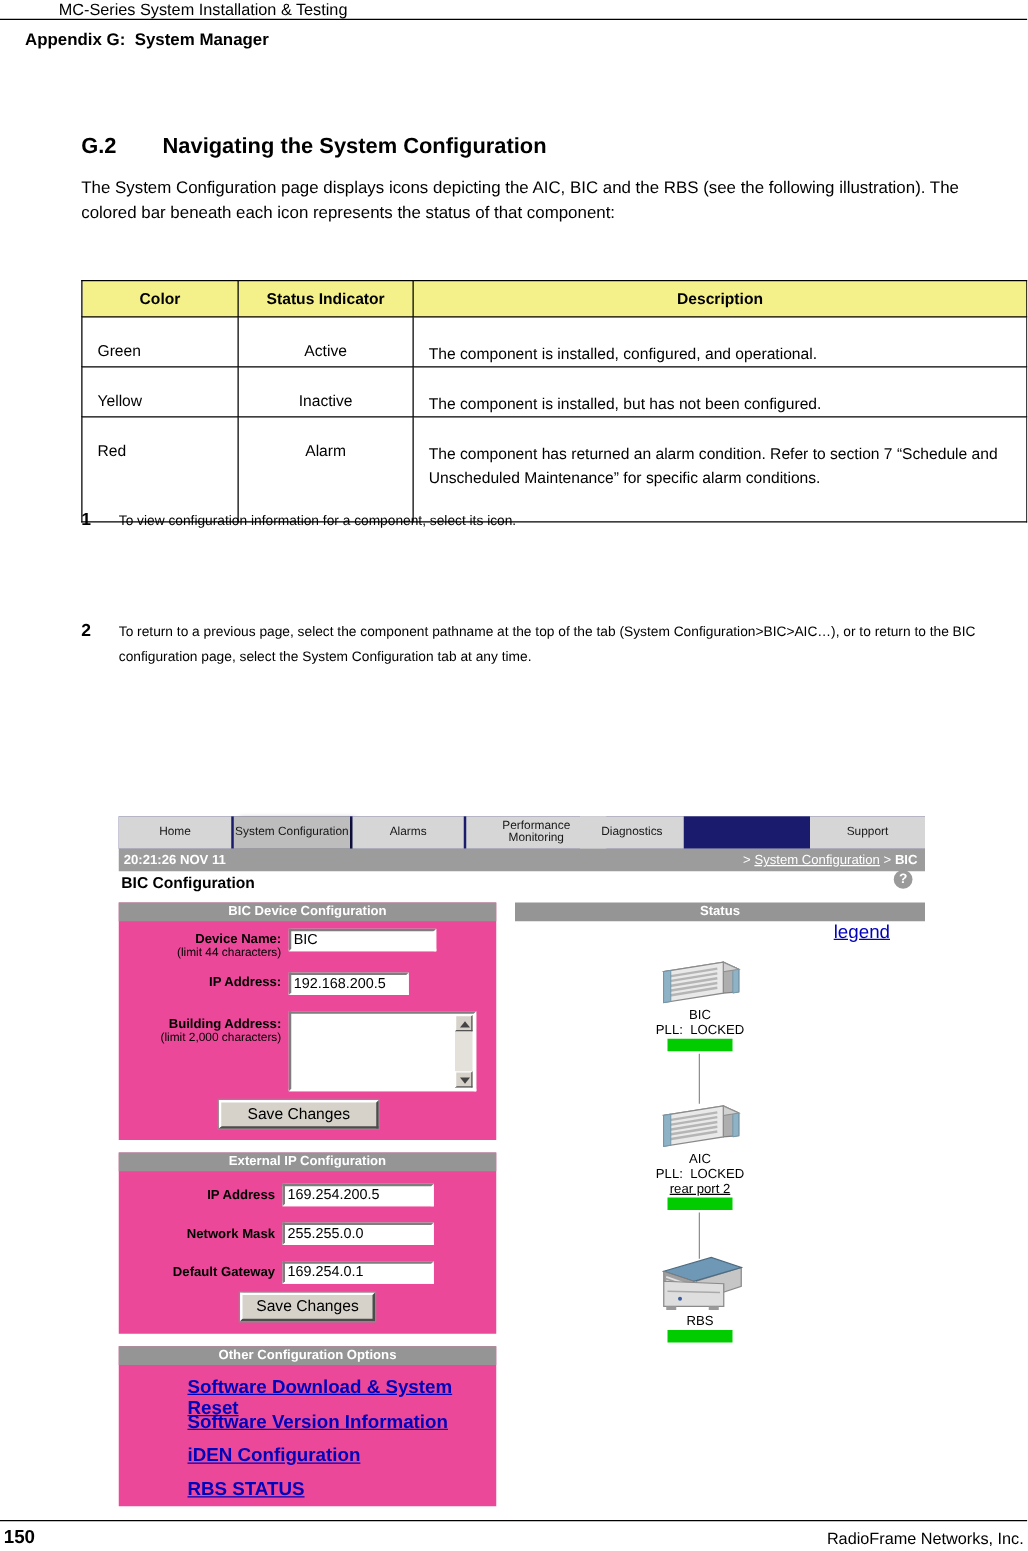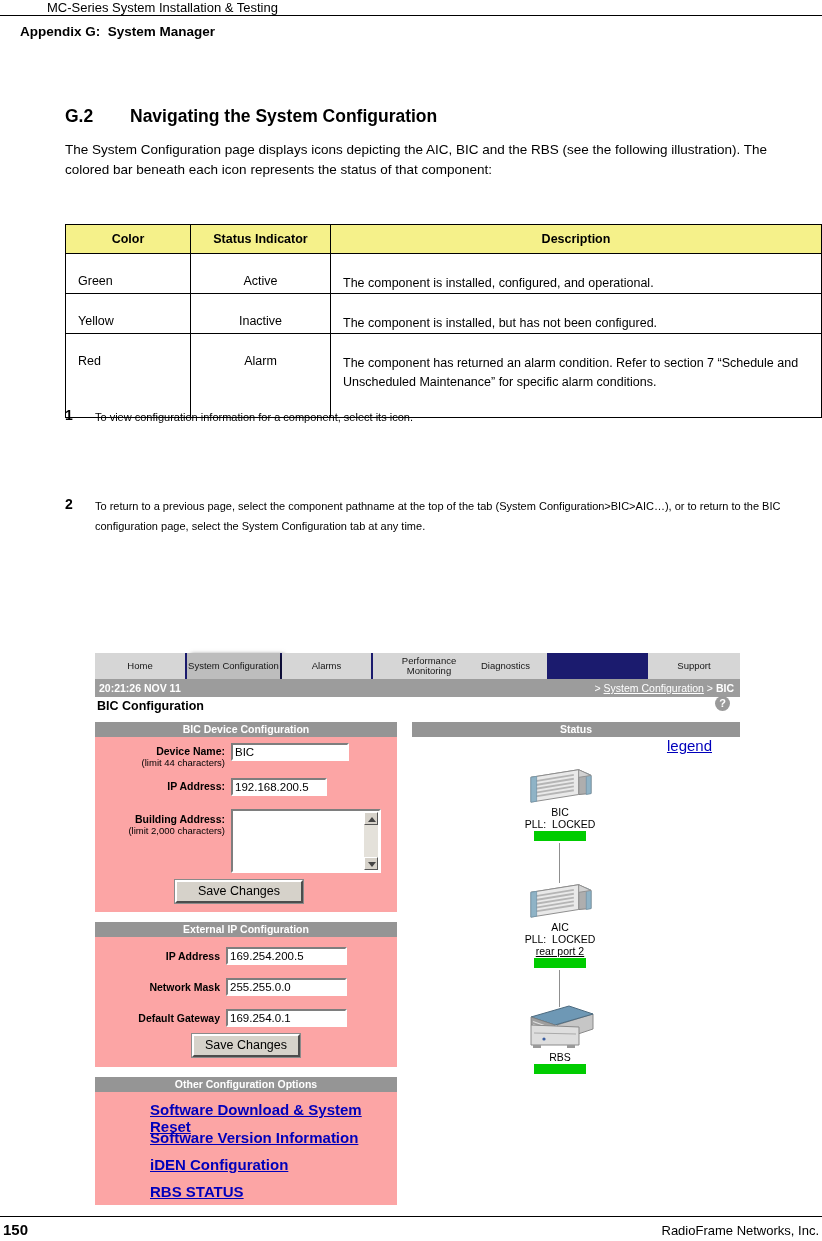--- a/index.html
+++ b/index.html
@@ -57,21 +57,21 @@
   .sm-crumbs { position:absolute; right:6px; top:0; }
   .sm-crumbs .lnk { text-decoration:underline; }
   .sm-crumbs .cur { font-weight:bold; }
 
   .shot-title { left:2px; top:124px; font-size:12.5px; font-weight:bold; }
   .help-badge { left:620px; top:121px; width:15px; height:15px; border-radius:50%; background:#9a9a9a;
                 color:#fff; font-size:11px; font-weight:bold; text-align:center; line-height:15px; }
 
   .panel-hdr { position:absolute; left:0; top:0; right:0; height:15px; background:#959595; color:#fff;
                font-weight:bold; font-size:10.5px; text-align:center; line-height:15px; }
-  .panel { background:#fca5a5; }
+  .panel { background:#ec4899; }
   .flabel { position:absolute; text-align:right; font-weight:bold; font-size:10.5px; }
   .fnote  { position:absolute; text-align:right; font-size:9.5px; }
   .tin { position:absolute; height:18px; border:2px solid; border-color:#7e7e7e #fff #fff #7e7e7e;
          background:#fff; font-family:"Liberation Sans",sans-serif; font-size:11.5px; padding:0 2px; color:#000; }
   .ta  { position:absolute; border:2px solid; border-color:#7e7e7e #fff #fff #7e7e7e; background:#fff; }
   .sb  { position:absolute; right:1px; top:1px; bottom:1px; width:14px; background:#e4e1da; }
   .sb-btn { position:absolute; left:0; width:14px; height:13px; background:#d6d2ca;
             border:1px solid; border-color:#fff #555 #555 #fff; }
   .sb-btn.up { top:0; } .sb-btn.dn { bottom:0; }
   .tri-up { position:absolute; left:3px; top:4px; width:0; height:0;

